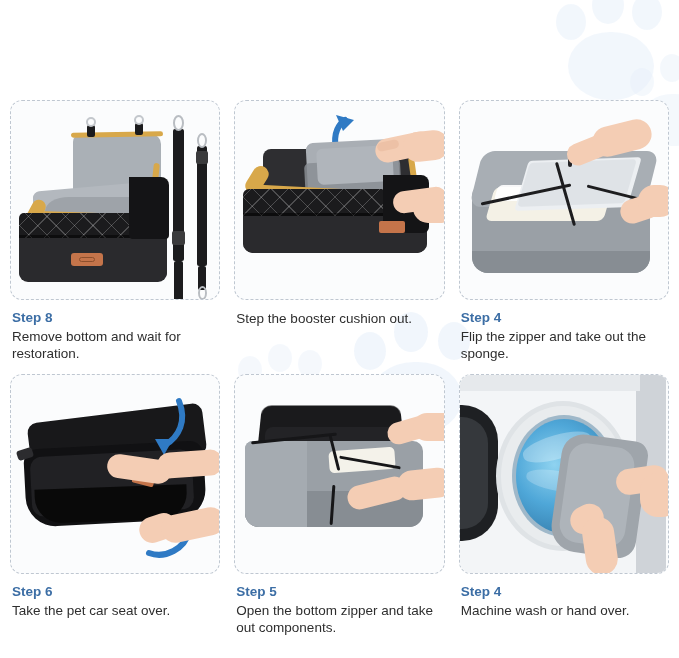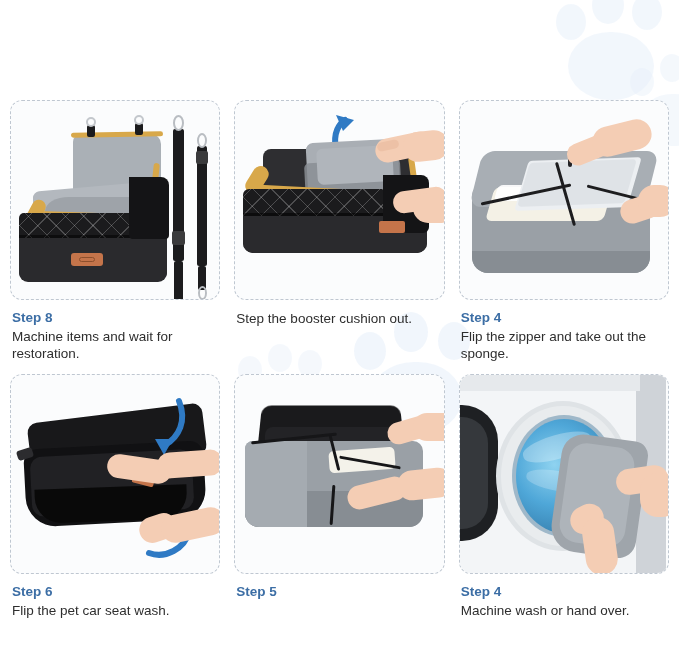--- a/index.html
+++ b/index.html
@@ -183,21 +183,21 @@
           <div class="blk2" style="left:8px;top:137px;width:148px;height:44px;border-radius:0 0 9px 9px;"></div>
 
           <div class="blk" style="left:118px;top:76px;width:40px;height:62px;border-radius:0 8px 4px 4px;background:#141416;"></div>
 
           <div class="tag" style="left:60px;top:152px;width:32px;height:13px;border-radius:3px;"></div>
           <div style="position:absolute;left:68px;top:156px;width:16px;height:5px;border:1px solid #8d4f2c;border-radius:3px;"></div>
         </div>
       </div>
       <div class="caption">
         <div class="step-label">Step 8</div>
-        <div class="step-text">Machine items and wait for restoration.</div>
+        <div class="step-text">Remove bottom and wait for restoration.</div>
       </div>
     </div>
 
     <div class="step">
       <div class="photo">
         <div class="sc">
 
           <div class="arrow" style="left:88px;top:12px;">
             <svg width="36" height="44" viewBox="0 0 36 44">
               <path d="M14 42 C10 26 12 14 22 7" fill="none" stroke="#2f7ac4" stroke-width="6" stroke-linecap="round"></path>
@@ -293,21 +293,21 @@
           </div>
 
           <div class="skin" style="left:96px;top:82px;width:64px;height:24px;border-radius:13px;transform:rotate(8deg);"></div>
           <div class="skin" style="left:146px;top:76px;width:66px;height:26px;border-radius:14px;transform:rotate(-4deg);"></div>
           <div class="skin" style="left:128px;top:140px;width:38px;height:26px;border-radius:14px;transform:rotate(-18deg);"></div>
           <div class="skin" style="left:150px;top:136px;width:64px;height:28px;border-radius:15px;transform:rotate(-12deg);"></div>
         </div>
       </div>
       <div class="caption">
         <div class="step-label">Step 6</div>
-        <div class="step-text">Flip the pet car seat wash.</div>
+        <div class="step-text">Take the pet car seat over.</div>
       </div>
     </div>
 
     <div class="step step-row2">
       <div class="photo">
         <div class="sc">
 
           <div class="blk" style="left:24px;top:28px;width:144px;height:62px;border-radius:10px;background:#1a1a1c;transform:perspective(200px) rotateX(16deg);"></div>
           <div class="blk2" style="left:30px;top:52px;width:134px;height:40px;border-radius:8px;background:#232326;"></div>
 
@@ -323,20 +323,21 @@
           <div class="blk" style="left:96px;top:110px;width:3px;height:40px;background:#161618;border-radius:2px;transform:rotate(4deg);"></div>
 
           <div class="skin" style="left:152px;top:44px;width:46px;height:22px;border-radius:12px;transform:rotate(-16deg);"></div>
           <div class="skin" style="left:178px;top:38px;width:44px;height:28px;border-radius:15px;"></div>
           <div class="skin" style="left:112px;top:106px;width:60px;height:24px;border-radius:13px;transform:rotate(-14deg);"></div>
           <div class="skin" style="left:162px;top:94px;width:56px;height:30px;border-radius:16px;transform:rotate(-6deg);"></div>
         </div>
       </div>
       <div class="caption">
         <div class="step-label">Step 5</div>
+        <div class="step-text">Open the bottom zipper and take out components.</div>
       </div>
     </div>
 
     <div class="step step-row2">
       <div class="photo">
         <div class="sc">
 
           <div class="white" style="left:0px;top:0px;width:180px;height:200px;background:#f3f5f7;"></div>
           <div style="position:absolute;left:176px;top:0;width:30px;height:200px;background:#cfd3d8;"></div>
           <div style="position:absolute;left:0;top:0;width:180px;height:16px;background:#e6e9ec;"></div>

